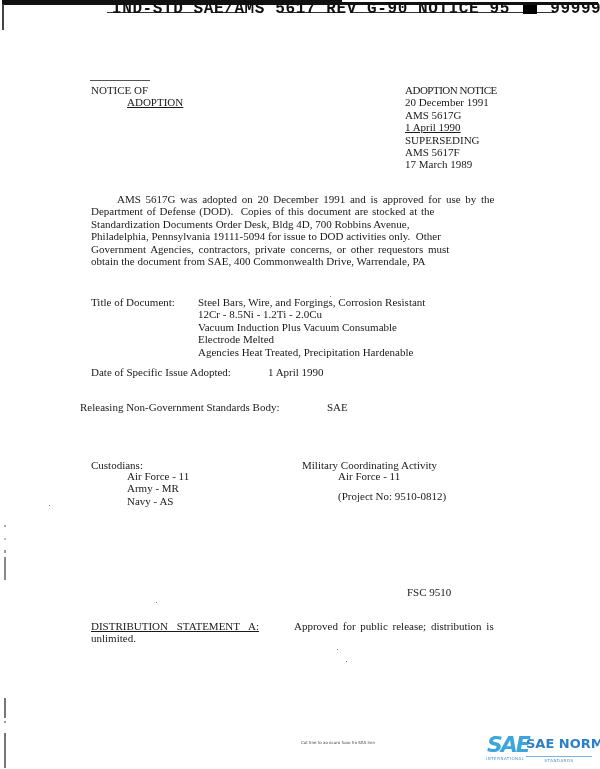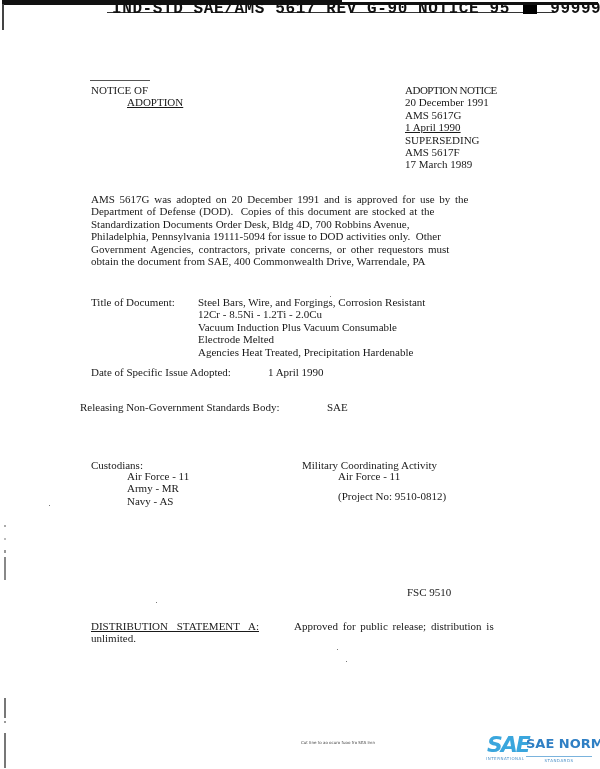--- a/index.html
+++ b/index.html
@@ -82,21 +82,21 @@
   <div class="t" style="letter-spacing:-0.5px;">ADOPTION NOTICE</div>
   <div class="t">20 December 1991</div>
   <div class="t">AMS 5617G</div>
   <div class="t u">1 April 1990</div>
   <div class="t">SUPERSEDING</div>
   <div class="t">AMS 5617F</div>
   <div class="t">17 March 1989</div>
 </div>
 
 <div class="abs" style="left:91px; top:193px;">
-  <div class="para" style="word-spacing:2px;">AMS 5617G was adopted on 20 December 1991 and is approved for use by the</div>
+  <div class="para" style="word-spacing:2px;margin-left:26px;">AMS 5617G was adopted on 20 December 1991 and is approved for use by the</div>
   <div class="para" style="word-spacing:1px;">Department of Defense (DOD).  Copies of this document are stocked at the</div>
   <div class="para">Standardization Documents Order Desk, Bldg 4D, 700 Robbins Avenue,</div>
   <div class="para">Philadelphia, Pennsylvania 19111-5094 for issue to DOD activities only.  Other</div>
   <div class="para" style="word-spacing:2px;">Government Agencies, contractors, private concerns, or other requestors must</div>
   <div class="para">obtain the document from SAE, 400 Commonwealth Drive, Warrendale, PA</div>
 </div>
 
 <div class="abs t" style="left:91px; top:296px;">Title of Document:</div>
 <div class="abs" style="left:198px; top:296px;">
   <div class="t">Steel Bars, Wire, and Forgings, Corrosion Resistant</div>

